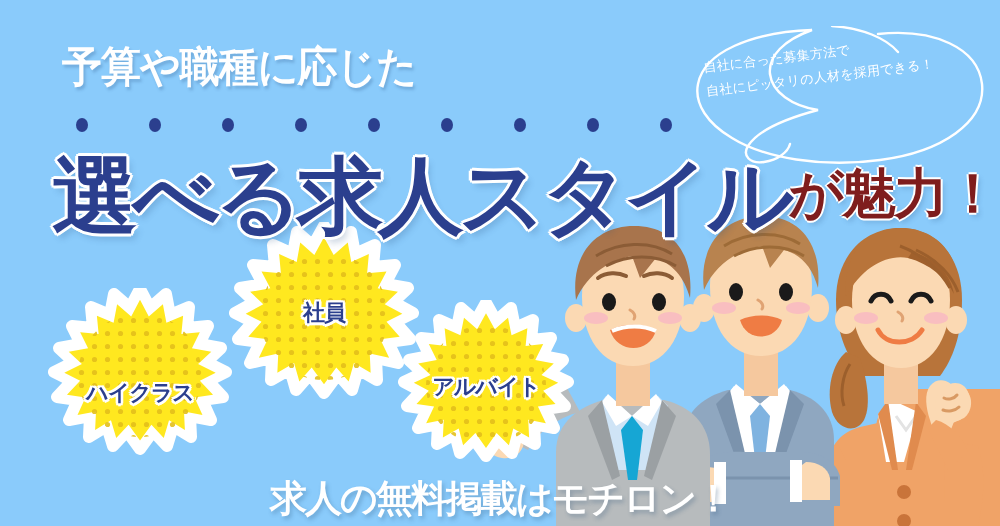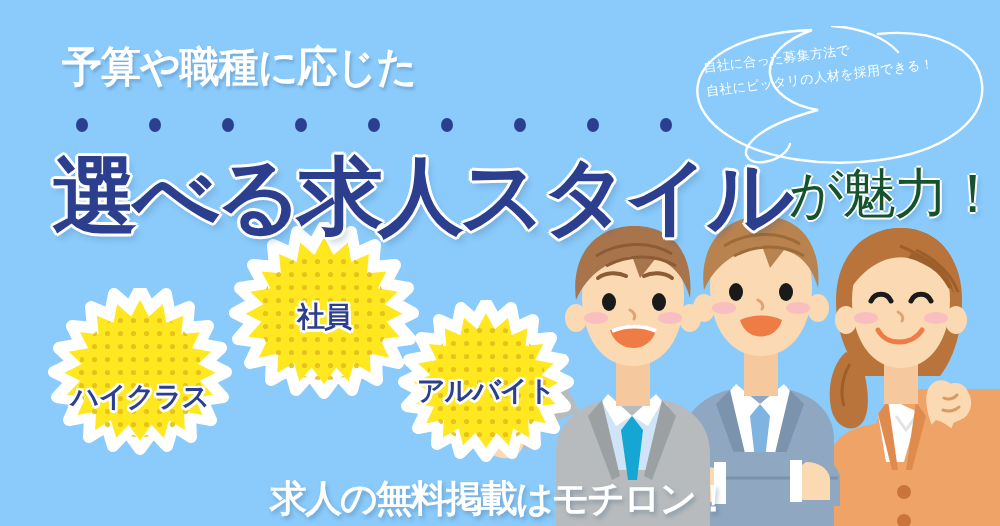--- a/index.html
+++ b/index.html
@@ -70,22 +70,22 @@
     transform-origin:left bottom;
     text-shadow:
       -3px 0 0 #ffffff, 3px 0 0 #ffffff,
       0 -3px 0 #ffffff, 0 3px 0 #ffffff,
       -2px -2px 0 #ffffff, 2px -2px 0 #ffffff,
       -2px 2px 0 #ffffff, 2px 2px 0 #ffffff,
       4px 6px 6px rgba(40,80,130,.22);
   }
   .headline .small{
     font-size:54px;
-    font-weight:normal;
-    color:#14532d;
+    font-weight:bold;
+    color:#7f1d1d;
     line-height:1;
     letter-spacing:-2px;
     margin-left:14px;
     padding-bottom:6px;
     text-shadow:
       -2px 0 0 #ffffff, 2px 0 0 #ffffff,
       0 -2px 0 #ffffff, 0 2px 0 #ffffff,
       3px 4px 5px rgba(40,80,130,.22);
   }
 
@@ -113,21 +113,21 @@
   
   .badge{
     position:absolute;
     width:100%;height:100%;
   }
   .badge-wrap{position:absolute;}
   .badge-label{
     position:absolute;
     left:0; right:0;
     text-align:center;
-    font-size:28px;
+    font-size:22px;
     font-weight:bold;
     color:#2b3f8e;
     letter-spacing:-1px;
     white-space:nowrap;
     text-shadow:
       -2.5px 0 0 #fff, 2.5px 0 0 #fff,
       0 -2.5px 0 #fff, 0 2.5px 0 #fff,
       -2px -2px 0 #fff, 2px -2px 0 #fff,
       -2px 2px 0 #fff, 2px 2px 0 #fff;
   }

